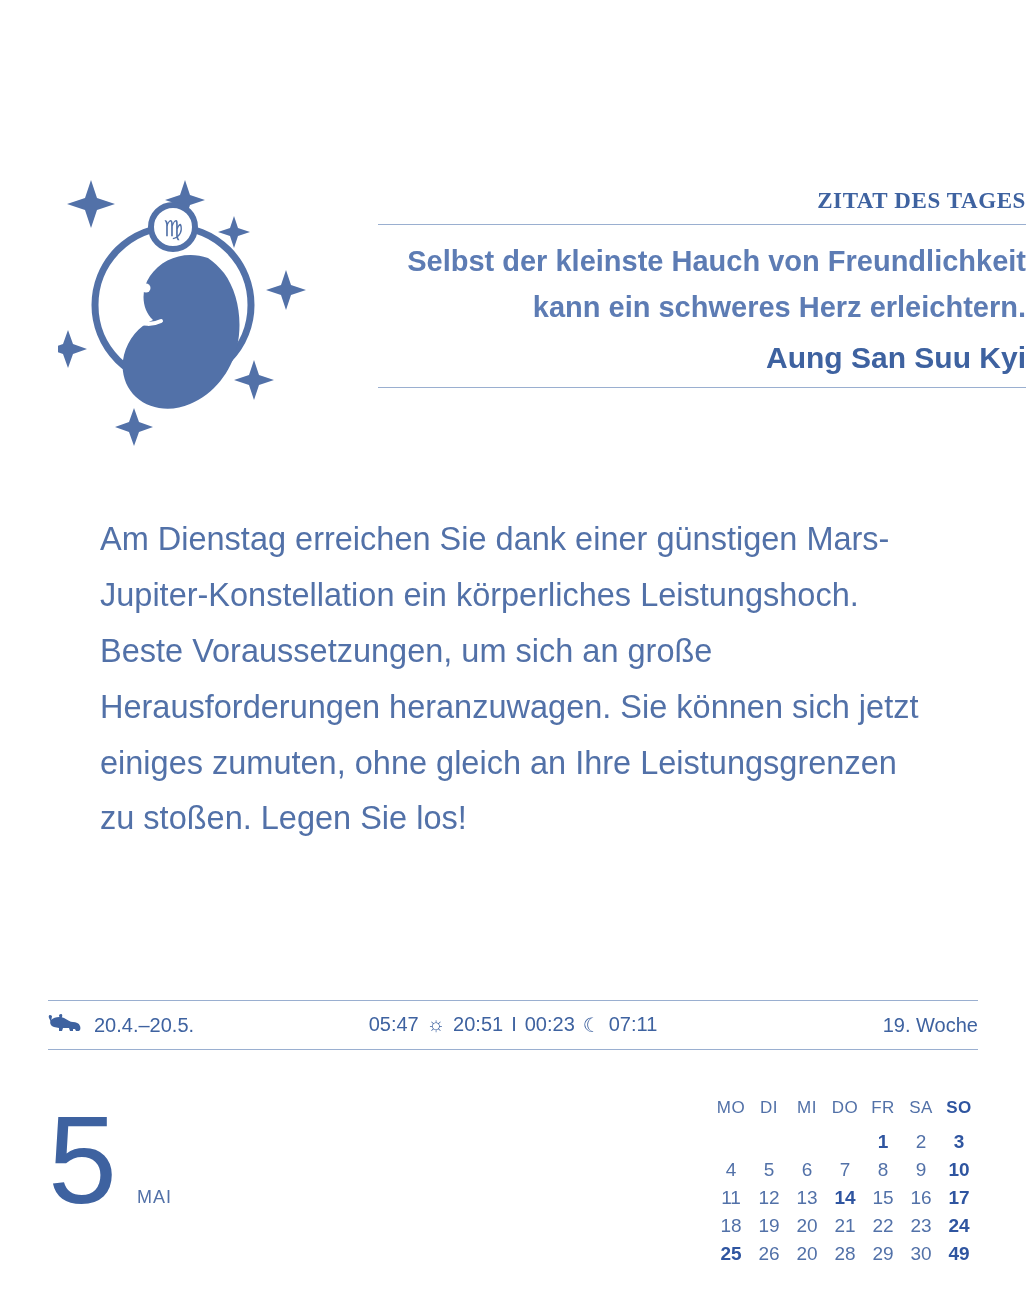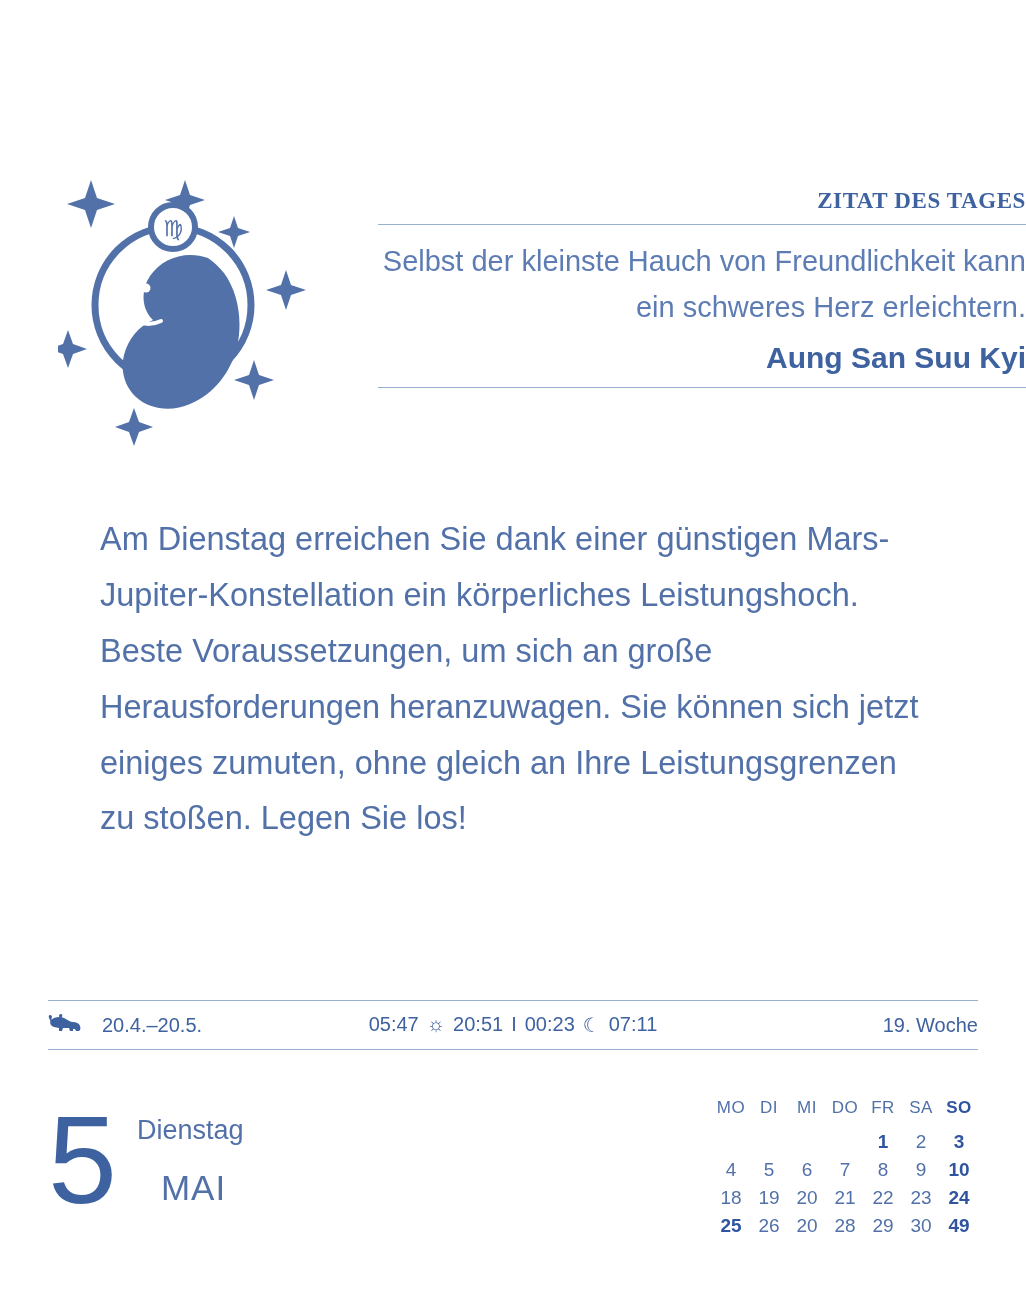--- a/index.html
+++ b/index.html
@@ -58,21 +58,21 @@
     height: 1px;
     background: #9aafd0;
     width: 100%;
   }
   .quote-text {
     text-align: right;
     font-size: 29px;
     line-height: 1.58;
     color: #5d7cb4;
     padding-top: 14px;
-    font-weight: 400;
+    font-weight: 700;
   }
   .quote-author {
     text-align: right;
     font-size: 30px;
     font-weight: bold;
     color: #3e62a0;
     padding-top: 10px;
     padding-bottom: 12px;
   }
 
@@ -98,21 +98,21 @@
     border-top: 1px solid #9aafd0;
     border-bottom: 1px solid #9aafd0;
     display: flex;
     align-items: center;
     font-size: 20px;
     color: #3e62a0;
   }
   .info-left {
     display: flex;
     align-items: center;
-    gap: 20px;
+    gap: 12px;
     width: 33%;
     text-align: right;
   }
   .info-center {
     width: 34%;
     display: flex;
     justify-content: center;
     gap: 8px;
     white-space: nowrap;
   }
@@ -143,25 +143,24 @@
     padding-left: 22px;
     padding-bottom: 4px;
   }
   .weekday {
     font-size: 27px;
     color: #5271a8;
     font-weight: 300;
     padding-bottom: 22px;
   }
   .month {
-    font-size: 35px;
+    font-size: 18px;
     color: #5271a8;
     font-weight: 300;
     letter-spacing: 1px;
-    margin-left: 24px;
   }
 
   .mini-cal {
     position: absolute;
     right: 48px;
     top: 1094px;
     border-collapse: collapse;
     font-size: 19px;
     color: #5271a8;
   }
@@ -252,21 +251,20 @@
       <span>00:23</span>
       <span class="moon-glyph">☾</span>
       <span>07:11</span>
     </div>
     <div class="info-right">19. Woche</div>
   </div>
 
   <div class="date-block">
     <div class="big-day">5</div>
     <div class="date-words">
-      <div class="weekday">Dienstag</div>
       <div class="month">MAI</div>
     </div>
   </div>
 
   <table class="mini-cal">
     <thead>
       <tr>
           <th>MO</th>
           <th>DI</th>
           <th>MI</th>
@@ -289,20 +287,29 @@
         <tr>
           <td>4</td>
           <td>5</td>
           <td>6</td>
           <td>7</td>
           <td>8</td>
           <td>9</td>
           <td class="sun">10</td>
         </tr>
         <tr>
+          <td>11</td>
+          <td>12</td>
+          <td>13</td>
+          <td class="hl">14</td>
+          <td>15</td>
+          <td>16</td>
+          <td class="sun">17</td>
+        </tr>
+        <tr>
           <td>18</td>
           <td>19</td>
           <td>20</td>
           <td>21</td>
           <td>22</td>
           <td>23</td>
           <td class="sun">24</td>
         </tr>
         <tr>
           <td class="hl">25</td>

